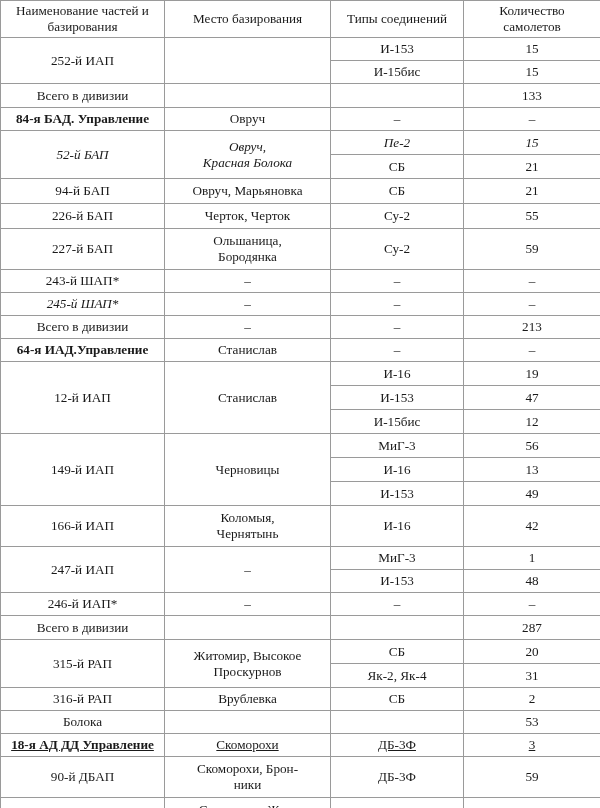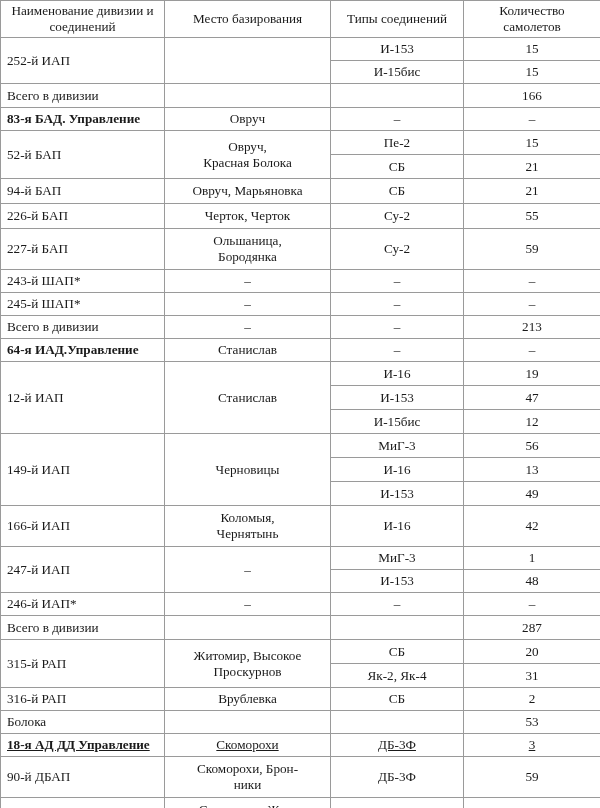--- a/index.html
+++ b/index.html
@@ -36,21 +36,21 @@
   
   table.air-table {
     border: 1px solid #7a7a7a;
   }
   .hdr td {
     text-align: center;
     padding: 6px 6px 7px 6px;
     border-bottom: 1px solid #6f6f6f;
   }
   .unit-cell {
-    text-align: left;
+    text-align: center;
     padding-left: 7px;
   }
   .base-cell, .type-cell, .count-cell {
     text-align: center;
   }
   .bold-row .unit-cell,
   .bold-row .base-cell,
   .bold-row .type-cell,
   .bold-row .count-cell {
     font-weight: bold;
@@ -70,48 +70,48 @@
 
 <table class="air-table">
   <colgroup>
     <col class="c-unit">
       <col class="c-base">
       <col class="c-type">
       <col class="c-count">
   </colgroup>
   <tbody id="table-body">
       <tr class="hdr">
-        <td>Наименование дивизии и соединений</td>
+        <td>Наименование частей и базирования</td>
         <td>Место базирования</td>
         <td>Типы соединений</td>
         <td>Количество самолетов</td>
       </tr>
       <tr style="height: 23px;">
         <td class="unit-cell" rowspan="2">252-й ИАП</td>
         <td class="base-cell" rowspan="2"></td>
         <td class="type-cell">И-153</td>
         <td class="count-cell">15</td>
       </tr>
       <tr style="height: 23px;">
         <td class="type-cell">И-15бис</td>
         <td class="count-cell">15</td>
       </tr>
       <tr style="height: 24px;">
         <td class="unit-cell">Всего в дивизии</td>
         <td class="base-cell"></td>
         <td class="type-cell"></td>
-        <td class="count-cell">166</td>
+        <td class="count-cell">133</td>
       </tr>
       <tr class="bold-row" style="height: 23px;">
-        <td class="unit-cell">83-я БАД. Управление</td>
+        <td class="unit-cell">84-я БАД. Управление</td>
         <td class="base-cell">Овруч</td>
         <td class="type-cell">–</td>
         <td class="count-cell">–</td>
       </tr>
-      <tr style="height: 24px;">
+      <tr style="height: 24px; font-style: italic;">
         <td class="unit-cell" rowspan="2">52-й БАП</td>
         <td class="base-cell two-line" rowspan="2">Овруч,<br>Красная Болока</td>
         <td class="type-cell">Пе-2</td>
         <td class="count-cell">15</td>
       </tr>
       <tr style="height: 24px;">
         <td class="type-cell">СБ</td>
         <td class="count-cell">21</td>
       </tr>
       <tr style="height: 25px;">
@@ -131,21 +131,21 @@
         <td class="base-cell two-line">Ольшаница,<br>Бородянка</td>
         <td class="type-cell">Су-2</td>
         <td class="count-cell">59</td>
       </tr>
       <tr style="height: 23px;">
         <td class="unit-cell">243-й ШАП*</td>
         <td class="base-cell">–</td>
         <td class="type-cell">–</td>
         <td class="count-cell">–</td>
       </tr>
-      <tr style="height: 23px;">
+      <tr style="height: 23px; font-style: italic;">
         <td class="unit-cell">245-й ШАП*</td>
         <td class="base-cell">–</td>
         <td class="type-cell">–</td>
         <td class="count-cell">–</td>
       </tr>
       <tr style="height: 23px;">
         <td class="unit-cell">Всего в дивизии</td>
         <td class="base-cell">–</td>
         <td class="type-cell">–</td>
         <td class="count-cell">213</td>

